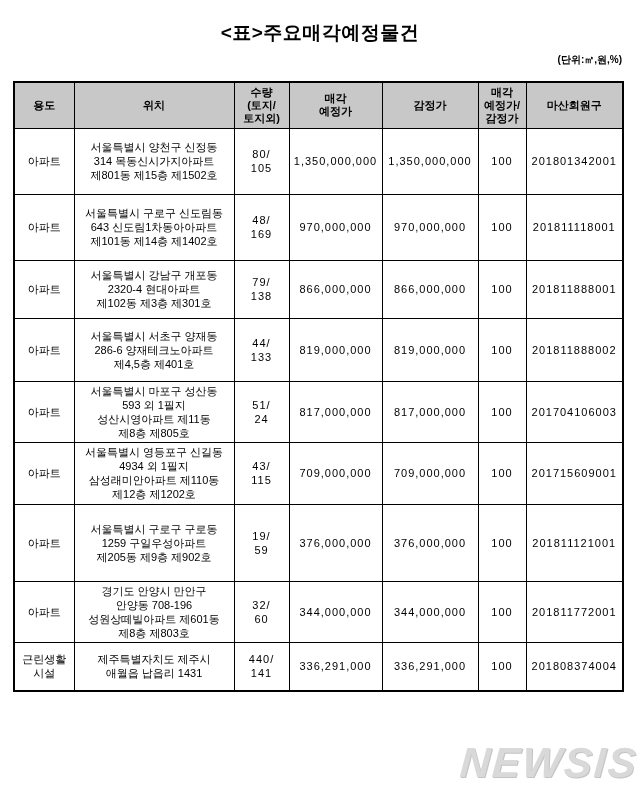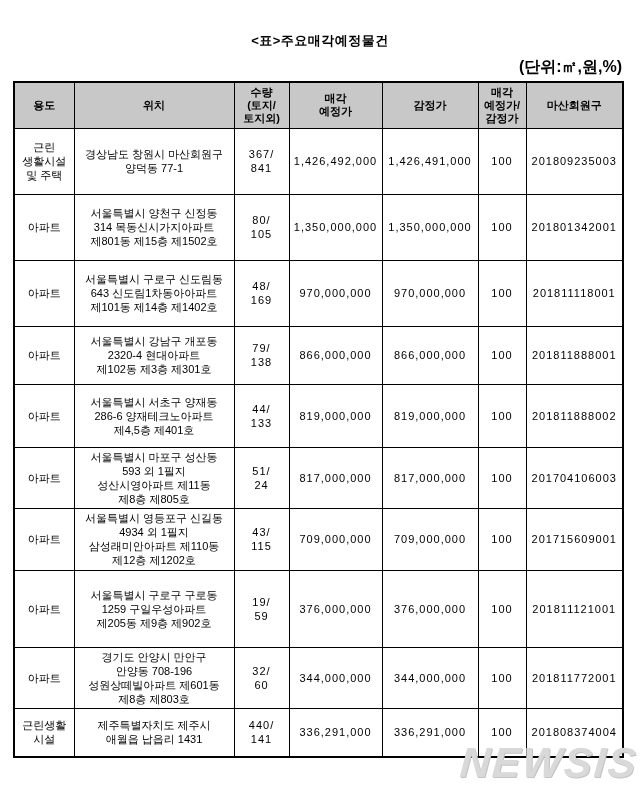--- a/index.html
+++ b/index.html
@@ -9,32 +9,32 @@
     font-family: "Liberation Sans", "DejaVu Sans", sans-serif;
   }
   .page {
     position: relative;
     width: 640px;
     height: 795px;
     background: #ffffff;
     overflow: hidden;
   }
   .doc-title {
-    padding-top: 32px;
+    padding-top: 20px;
     text-align: center;
-    font-size: 13px;
+    font-size: 19px;
     font-weight: bold;
     color: #000000;
     letter-spacing: 0.5px;
   }
   .unit-note {
     width: 609px;
-    margin: 7px 0 3px 13px;
+    margin: 7px 0 14px 13px;
     text-align: right;
-    font-size: 16px;
+    font-size: 10px;
     font-weight: bold;
     color: #000000;
   }
   table.sale-table {
     margin-left: 13px;
     width: 609px;
     table-layout: fixed;
     border-collapse: collapse;
     border: 2px solid #000000;
   }
@@ -105,33 +105,20 @@
 예정가</th>
         <th>감정가</th>
         <th>매각
 예정가/
 감정가</th>
         <th>마산회원구</th>
       </tr>
     </thead>
     <tbody>
         <tr style="height: 66px;">
-          <td>근린
-생활시설
-및 주택</td>
-          <td>경상남도 창원시 마산회원구
-양덕동 77-1</td>
-          <td class="num">367/
-841</td>
-          <td class="num">1,426,492,000</td>
-          <td class="num">1,426,491,000</td>
-          <td class="num">100</td>
-          <td class="num">201809235003</td>
-        </tr>
-        <tr style="height: 66px;">
           <td>아파트</td>
           <td>서울특별시 양천구 신정동
 314 목동신시가지아파트
 제801동 제15층 제1502호</td>
           <td class="num">80/
 105</td>
           <td class="num">1,350,000,000</td>
           <td class="num">1,350,000,000</td>
           <td class="num">100</td>
           <td class="num">201801342001</td>

